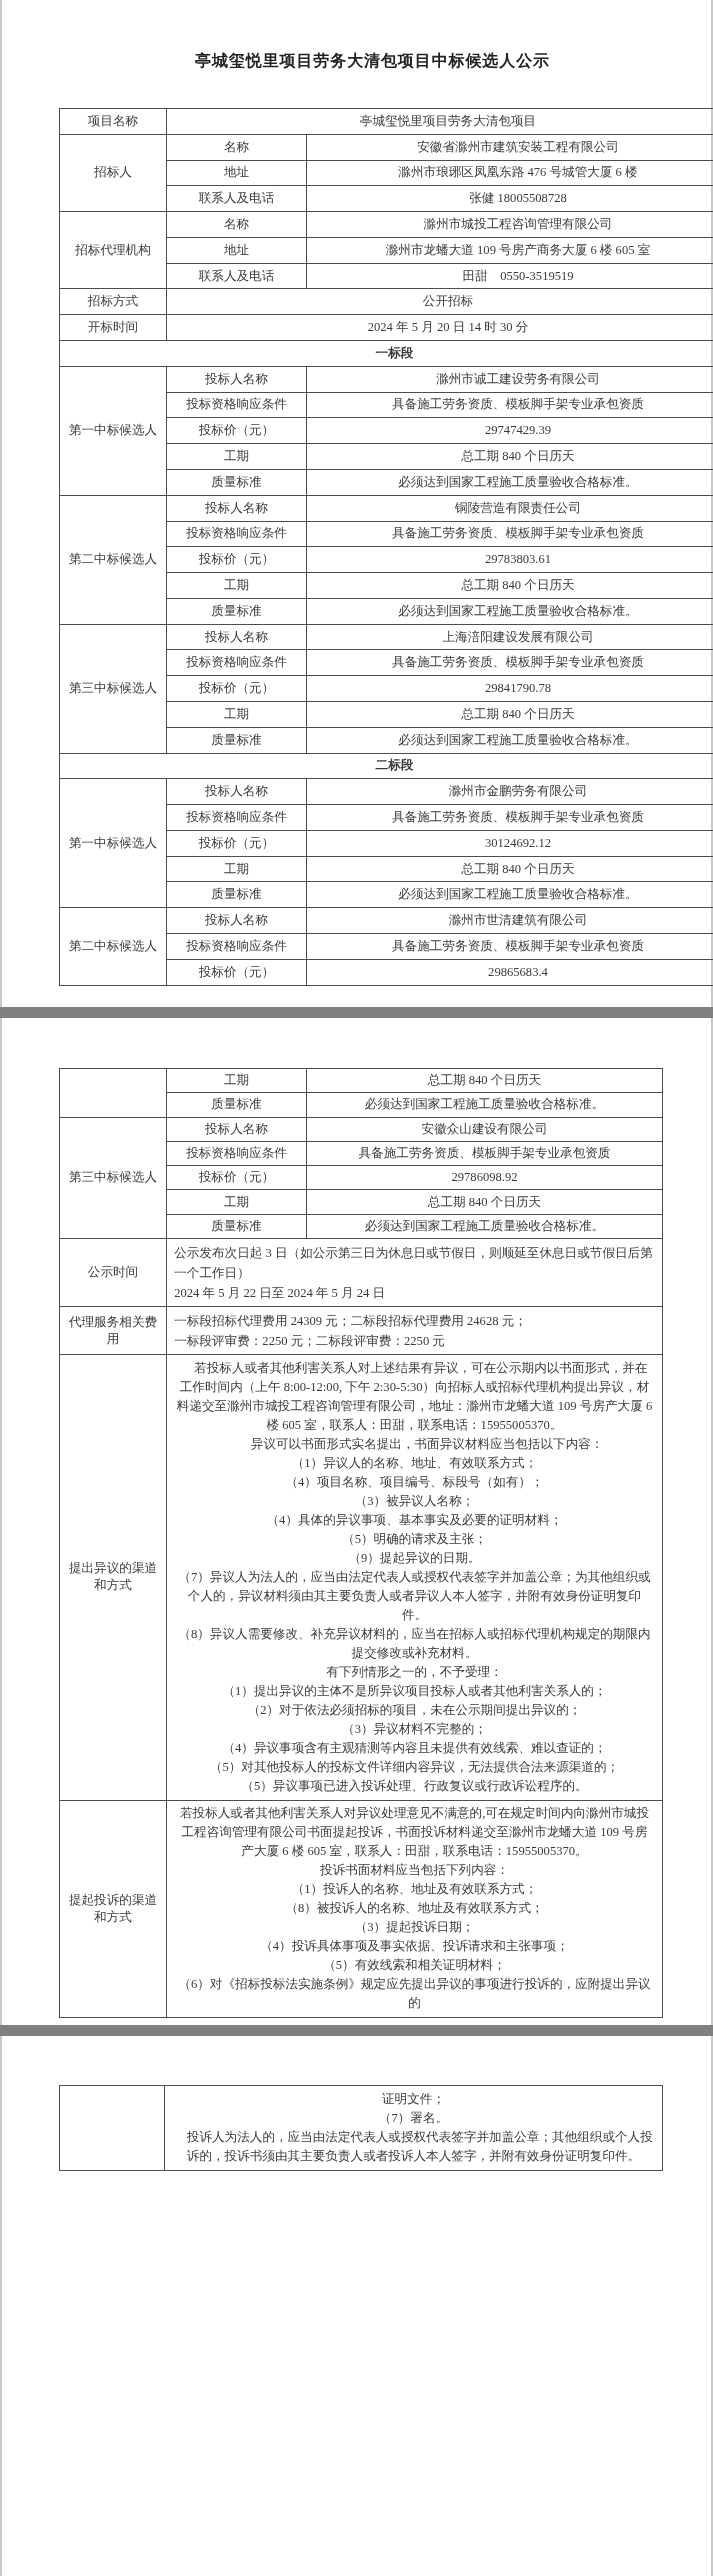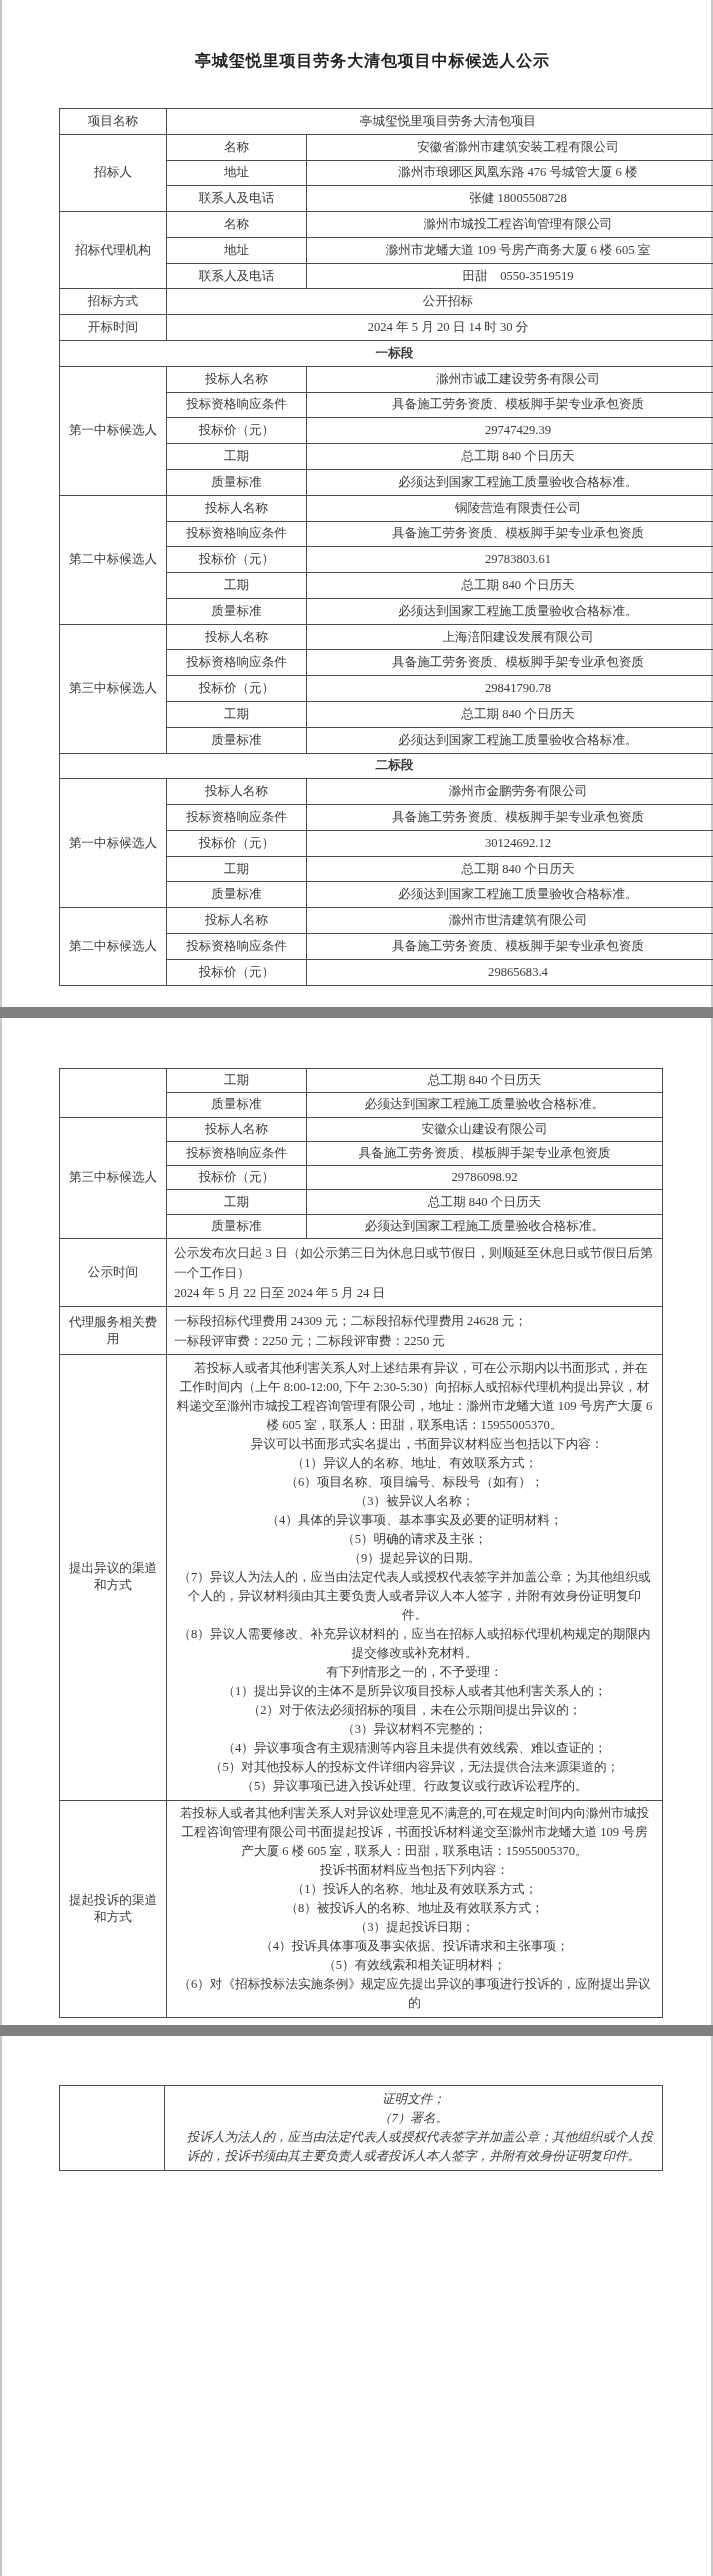--- a/index.html
+++ b/index.html
@@ -16,21 +16,21 @@
     letter-spacing:0.9px;
   }
   table{
     border-collapse:collapse;table-layout:fixed;
     font-size:12.6px;color:#3a3a3a;
   }
   table{border:1.8px solid #4d4d4d;}
   td{border:0.9px solid #4d4d4d;text-align:center;vertical-align:middle;padding:0.9px 5.4px;word-break:break-all;}
   #t1{position:absolute;top:108px;left:59px;width:671px;}
   #t2{position:absolute;top:1068px;left:59px;width:604px;}
-  #t3{position:absolute;top:2085px;left:59px;width:604px;font-style:italic;}
+  #t3{position:absolute;top:2085px;left:59px;width:604px;}
   .c1{width:107px;} .c2{width:140px;}
   #t1 td{height:23px;}
   #t2 td.short{height:21.5px;}
   .section-hd{font-weight:bold;height:23px;}
   .lines-cell{padding:3.6px 7.2px;}
   .lines-cell div{line-height:20px;text-align:left;}
   .longtext{text-align:left;padding:3.6px 9px;vertical-align:top;}
   .longtext div{line-height:19px;text-align:center;}
   #objection-cell div:nth-child(1){text-indent:1em;}
   #objection-cell div:nth-child(2){text-indent:2em;}
@@ -261,21 +261,21 @@
           <div>一标段招标代理费用 24309 元；二标段招标代理费用 24628 元；</div>
           <div>一标段评审费：2250 元；二标段评审费：2250 元</div>
         </td>
   </tr>
   <tr>
     <td>提出异议的渠道和方式</td>
     <td colspan="2" class="longtext" id="objection-cell">
           <div>若投标人或者其他利害关系人对上述结果有异议，可在公示期内以书面形式，并在工作时间内（上午 8:00-12:00, 下午 2:30-5:30）向招标人或招标代理机构提出异议，材料递交至滁州市城投工程咨询管理有限公司，地址：滁州市龙蟠大道 109 号房产大厦 6 楼 605 室，联系人：田甜，联系电话：15955005370。</div>
           <div>异议可以书面形式实名提出，书面异议材料应当包括以下内容：</div>
           <div>（1）异议人的名称、地址、有效联系方式；</div>
-          <div>（6）项目名称、项目编号、标段号（如有）；</div>
+          <div>（4）项目名称、项目编号、标段号（如有）；</div>
           <div>（3）被异议人名称；</div>
           <div>（4）具体的异议事项、基本事实及必要的证明材料；</div>
           <div>（5）明确的请求及主张；</div>
           <div>（9）提起异议的日期。</div>
           <div>（7）异议人为法人的，应当由法定代表人或授权代表签字并加盖公章；为其他组织或个人的，异议材料须由其主要负责人或者异议人本人签字，并附有效身份证明复印件。</div>
           <div>（8）异议人需要修改、补充异议材料的，应当在招标人或招标代理机构规定的期限内提交修改或补充材料。</div>
           <div>有下列情形之一的，不予受理：</div>
           <div>（1）提出异议的主体不是所异议项目投标人或者其他利害关系人的；</div>
           <div>（2）对于依法必须招标的项目，未在公示期间提出异议的；</div>
           <div>（3）异议材料不完整的；</div>

